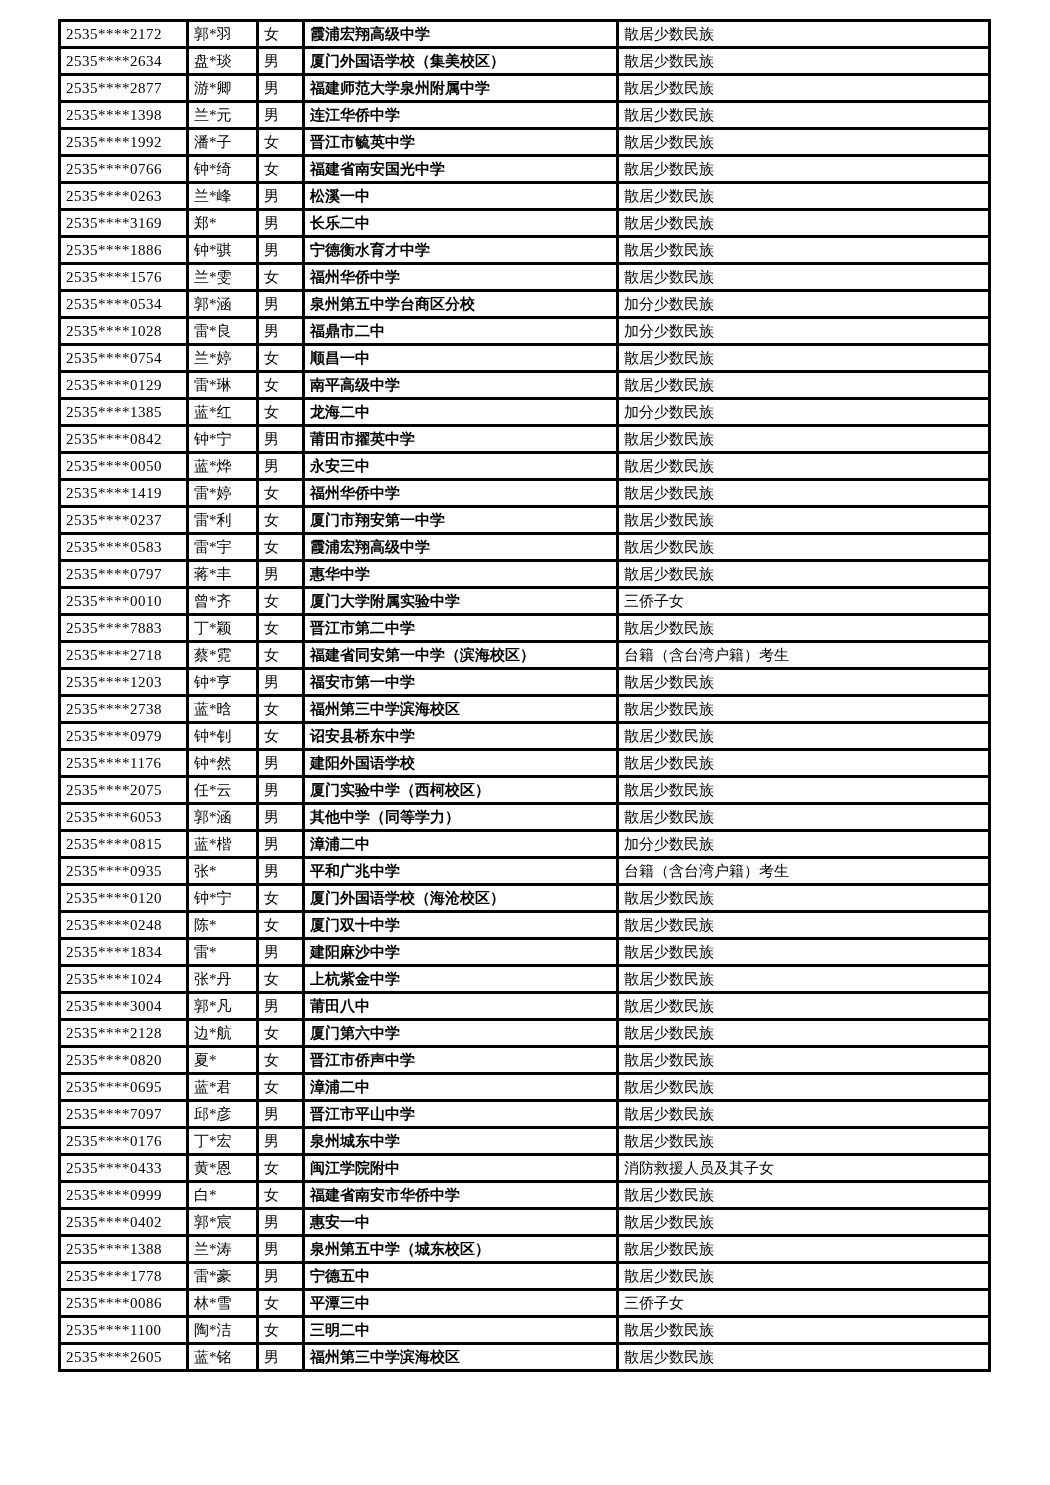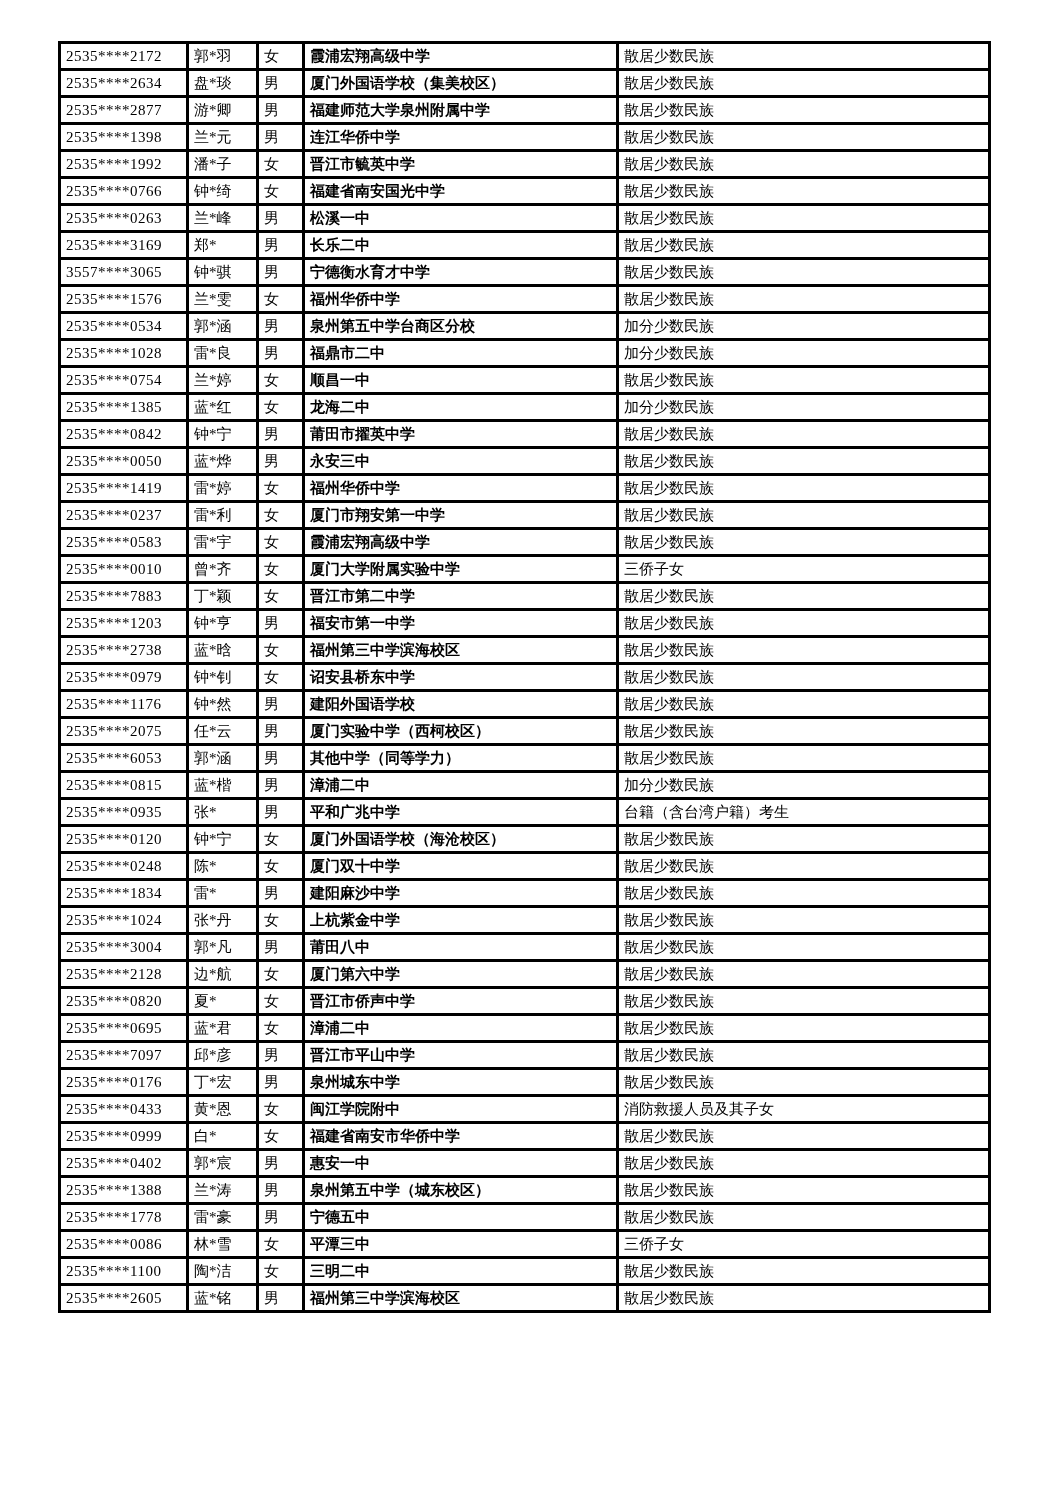--- a/index.html
+++ b/index.html
@@ -11,21 +11,21 @@
   .page {
     position: relative;
     width: 1050px;
     height: 1485px;
     background: #ffffff;
     overflow: hidden;
   }
   table.roster {
     position: absolute;
     left: 58px;
-    top: 41px;
+    top: 19px;
     width: 930px;
     border-collapse: collapse;
     table-layout: fixed;
   }
   table.roster td {
     border: 3px solid #000000;
     height: 27px;
     font-size: 15px;
     line-height: 1;
     color: #000000;
@@ -103,21 +103,21 @@
           <td class="col-category">散居少数民族</td>
         </tr>
         <tr>
           <td class="col-id">2535****3169</td>
           <td class="col-name">郑*</td>
           <td class="col-gender">男</td>
           <td class="col-school">长乐二中</td>
           <td class="col-category">散居少数民族</td>
         </tr>
         <tr>
-          <td class="col-id">3557****3065</td>
+          <td class="col-id">2535****1886</td>
           <td class="col-name">钟*骐</td>
           <td class="col-gender">男</td>
           <td class="col-school">宁德衡水育才中学</td>
           <td class="col-category">散居少数民族</td>
         </tr>
         <tr>
           <td class="col-id">2535****1576</td>
           <td class="col-name">兰*雯</td>
           <td class="col-gender">女</td>
           <td class="col-school">福州华侨中学</td>
@@ -138,20 +138,27 @@
           <td class="col-category">加分少数民族</td>
         </tr>
         <tr>
           <td class="col-id">2535****0754</td>
           <td class="col-name">兰*婷</td>
           <td class="col-gender">女</td>
           <td class="col-school">顺昌一中</td>
           <td class="col-category">散居少数民族</td>
         </tr>
         <tr>
+          <td class="col-id">2535****0129</td>
+          <td class="col-name">雷*琳</td>
+          <td class="col-gender">女</td>
+          <td class="col-school">南平高级中学</td>
+          <td class="col-category">散居少数民族</td>
+        </tr>
+        <tr>
           <td class="col-id">2535****1385</td>
           <td class="col-name">蓝*红</td>
           <td class="col-gender">女</td>
           <td class="col-school">龙海二中</td>
           <td class="col-category">加分少数民族</td>
         </tr>
         <tr>
           <td class="col-id">2535****0842</td>
           <td class="col-name">钟*宁</td>
           <td class="col-gender">男</td>
@@ -180,32 +187,46 @@
           <td class="col-category">散居少数民族</td>
         </tr>
         <tr>
           <td class="col-id">2535****0583</td>
           <td class="col-name">雷*宇</td>
           <td class="col-gender">女</td>
           <td class="col-school">霞浦宏翔高级中学</td>
           <td class="col-category">散居少数民族</td>
         </tr>
         <tr>
+          <td class="col-id">2535****0797</td>
+          <td class="col-name">蒋*丰</td>
+          <td class="col-gender">男</td>
+          <td class="col-school">惠华中学</td>
+          <td class="col-category">散居少数民族</td>
+        </tr>
+        <tr>
           <td class="col-id">2535****0010</td>
           <td class="col-name">曾*齐</td>
           <td class="col-gender">女</td>
           <td class="col-school">厦门大学附属实验中学</td>
           <td class="col-category">三侨子女</td>
         </tr>
         <tr>
           <td class="col-id">2535****7883</td>
           <td class="col-name">丁*颖</td>
           <td class="col-gender">女</td>
           <td class="col-school">晋江市第二中学</td>
           <td class="col-category">散居少数民族</td>
+        </tr>
+        <tr>
+          <td class="col-id">2535****2718</td>
+          <td class="col-name">蔡*霓</td>
+          <td class="col-gender">女</td>
+          <td class="col-school">福建省同安第一中学（滨海校区）</td>
+          <td class="col-category">台籍（含台湾户籍）考生</td>
         </tr>
         <tr>
           <td class="col-id">2535****1203</td>
           <td class="col-name">钟*亨</td>
           <td class="col-gender">男</td>
           <td class="col-school">福安市第一中学</td>
           <td class="col-category">散居少数民族</td>
         </tr>
         <tr>
           <td class="col-id">2535****2738</td>

